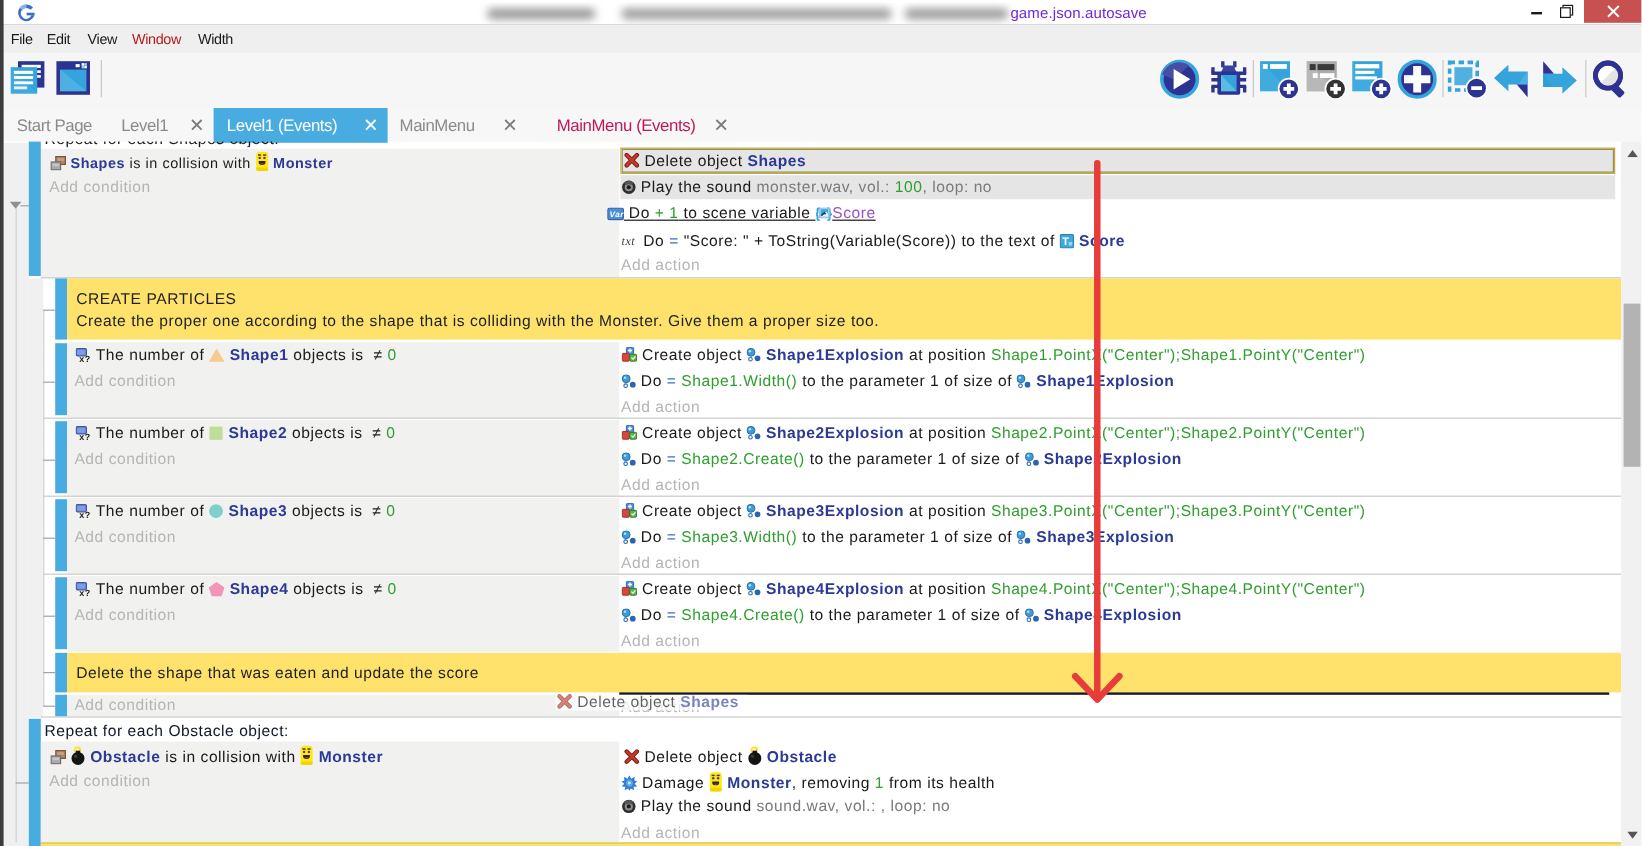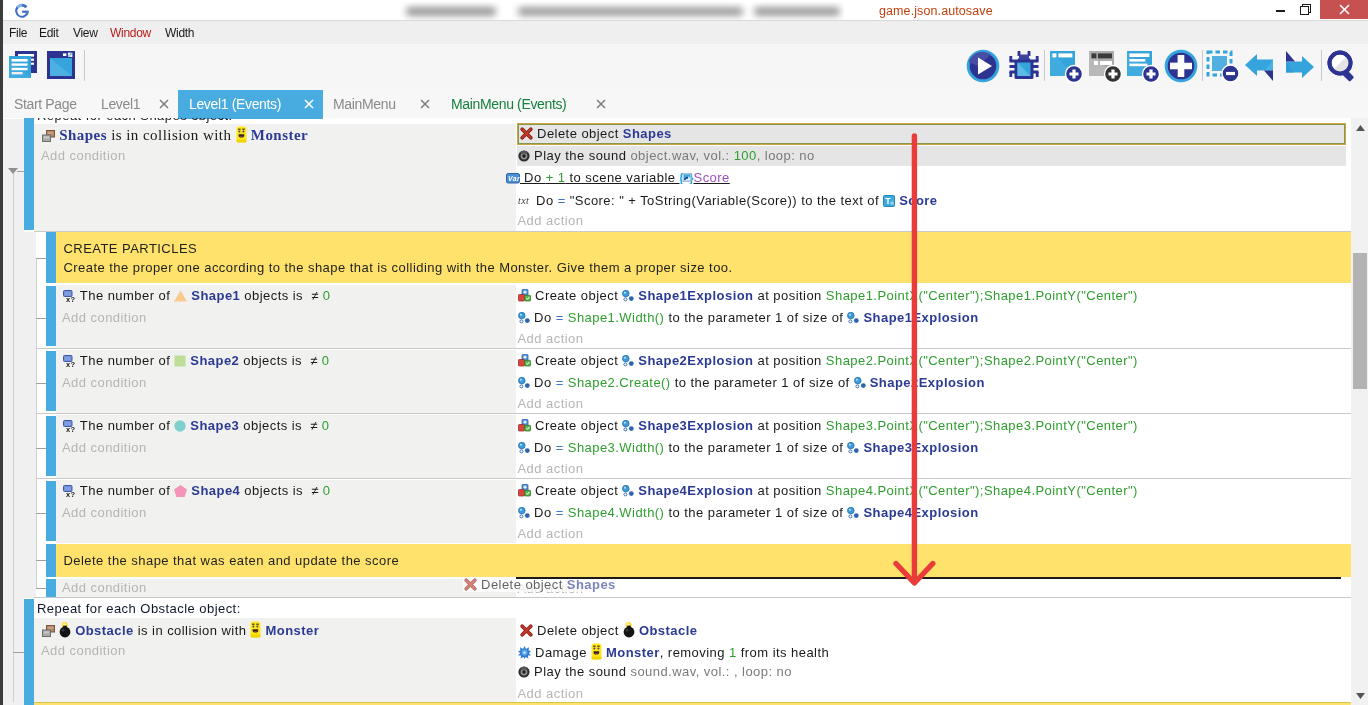--- a/index.html
+++ b/index.html
@@ -12,21 +12,21 @@
 .ic{display:inline-block;vertical-align:-2px;}
 svg{display:block;}
 </style></head>
 <body>
 <div class="a" style="left:0px;top:0px;width:1368px;height:21px;background:#fff;"></div>
 <div class="a" style="left:398px;top:2px;width:446px;height:18px;overflow:hidden;">
     <div style="position:absolute;left:8px;top:5px;width:90px;height:9px;background:#989898;border-radius:4px;filter:blur(3.5px);"></div>
     <div style="position:absolute;left:120px;top:5px;width:225px;height:9px;background:#9d9d9d;border-radius:4px;filter:blur(3.5px);"></div>
     <div style="position:absolute;left:356px;top:5px;width:86px;height:9px;background:#9b9b9b;border-radius:4px;filter:blur(3.5px);"></div>
   </div>
-<div class="t" style="left:842px;top:3px;font-size:12.5px;color:#c2410c;letter-spacing:0.1px;margin-left:37px;">game.json.autosave</div>
+<div class="t" style="left:842px;top:3px;font-size:12.5px;color:#6d28d9;letter-spacing:0.1px;">game.json.autosave</div>
 <div class="a" style="left:13px;top:3px;width:18px;height:17px;">
     <svg width="18" height="17" viewBox="0 0 18 17">
       <path d="M14.5 3.2 A7 7 0 1 0 15.8 9.8 L13.2 9.8 A4.6 4.6 0 1 1 12.4 5.2 Z" fill="#3b6fc4"></path>
       <path d="M9 0.8 A7.4 7.4 0 0 0 3.4 3.4 L5.3 5.2 A4.8 4.8 0 0 1 9 3.4 Z" fill="#85b7e8"></path>
       <rect x="9.2" y="7.6" width="6.6" height="2.2" fill="#3b6fc4"></rect>
     </svg>
   </div>
 <div class="a" style="left:1276px;top:10px;width:9px;height:2px;background:#1a1a1a;"></div>
 <div class="a" style="left:1302px;top:4px;width:7px;height:7px;border:1px solid #1a1a1a;"></div>
 <div class="a" style="left:1300px;top:6px;width:7px;height:7px;border:1px solid #1a1a1a;background:#fff;"></div>
@@ -190,38 +190,38 @@
   </div>
 <div class="t" style="left:333px;top:96px;font-size:14px;color:#8a8a8a;letter-spacing:-0.35px;">MainMenu</div>
 <div class="a" style="left:419px;top:98px;width:12px;height:12px;">
     <svg width="12" height="12">
       <g stroke="#7a7a7a" stroke-width="1.5">
         <path d="M2 2 L10 10"></path>
         <path d="M10 2 L2 10"></path>
       </g>
     </svg>
   </div>
-<div class="t" style="left:451px;top:96px;font-size:14px;color:#15803d;letter-spacing:-0.35px;">MainMenu (Events)</div>
+<div class="t" style="left:464px;top:96px;font-size:14px;color:#be185d;letter-spacing:-0.35px;">MainMenu (Events)</div>
 <div class="a" style="left:595px;top:98px;width:12px;height:12px;">
     <svg width="12" height="12">
       <g stroke="#7a7a7a" stroke-width="1.5">
         <path d="M2 2 L10 10"></path>
         <path d="M10 2 L2 10"></path>
       </g>
     </svg>
   </div>
 <div class="a" style="left:3px;top:118.9px;width:21px;height:586.1px;background:#f0f0f0;"></div>
 <div class="a" style="left:24px;top:231.5px;width:11.5px;height:366.5px;background:#f0f0f0;"></div>
 <div class="a" style="left:0px;top:118.2px;width:600px;height:5.3px;overflow:hidden;">
     <div class="t" style="left:37px;top:-10.5px;">Repeat for each Shapes object:</div>
   </div>
 <div class="a" style="left:33.5px;top:123.5px;width:482px;height:107.5px;background:#f1f1ef;"></div>
 <div class="a" style="left:24px;top:118.2px;width:9.5px;height:112.3px;background:#49ace0;"></div>
 <div class="a" style="left:33.5px;top:230.5px;width:1317.5px;height:1px;background:#c9c9c9;"></div>
-<div class="t" style="left:42px;top:126px;font-size:15px;color:#1a1a1a;font-family:Liberation Serif, serif;"><span class="ic" style="vertical-align:-2px"><svg width="13" height="12" viewBox="0 0 13 12">
+<div class="t" style="left:42px;top:126px;font-size:12px;color:#1a1a1a;"><span class="ic" style="vertical-align:-2px"><svg width="13" height="12" viewBox="0 0 13 12">
         <rect x="4.5" y="0.5" width="8" height="6.5" fill="#b5856a" stroke="#7d543c" stroke-width="1"></rect>
         <rect x="5.8" y="1.8" width="5.4" height="2.2" fill="#caa084"></rect>
         <rect x="0.5" y="5" width="8" height="6.5" fill="#a9a9a9" stroke="#6f6f6f" stroke-width="1"></rect>
         <rect x="1.8" y="6.3" width="5.4" height="2.2" fill="#c6c6c6"></rect>
       </svg></span> <span class="b">Shapes</span> is in collision with <span class="ic" style="vertical-align:-3px"><svg width="11" height="17" viewBox="0 0 11 17">
         <rect x="0.5" y="0.5" width="10" height="16" rx="3" fill="#ffe617"></rect>
         <rect x="0.5" y="13.5" width="10" height="3" rx="1.2" fill="#f2d500"></rect>
         <rect x="2" y="2.6" width="2.6" height="1.2" fill="#4a3a20"></rect>
         <rect x="6.2" y="2.6" width="2.6" height="1.2" fill="#4a3a20"></rect>
         <circle cx="3.4" cy="5.6" r="1" fill="#4a3a86"></circle>
@@ -240,21 +240,21 @@
         <g stroke="#c0392b" stroke-width="2.2" stroke-linecap="round">
           <path d="M2.3 2.3 L10.7 10.7"></path>
           <path d="M10.7 2.3 L2.3 10.7"></path>
         </g>
       </svg></span> Delete object <span class="b">Shapes</span></div>
 <div class="t" style="left:518px;top:148px;font-size:13px;color:#1a1a1a;"><span class="ic" style="vertical-align:-2px"><svg width="12" height="12" viewBox="0 0 12 12">
         <circle cx="6" cy="6" r="5.6" fill="#2e2e2e"></circle>
         <circle cx="6" cy="6" r="3.4" fill="#8f8f8f"></circle>
         <circle cx="6" cy="6" r="1.7" fill="#1c1c1c"></circle>
         <path d="M2 2.6 A5 5 0 0 1 9.8 2.4 L8 4.4 A2.6 2.6 0 0 0 4 4.6 Z" fill="#555"></path>
-      </svg></span> Play the sound <span class="gy">object.wav, vol.: </span><span class="g">100</span><span class="gy">, loop: no</span></div>
+      </svg></span> Play the sound <span class="gy">monster.wav, vol.: </span><span class="g">100</span><span class="gy">, loop: no</span></div>
 <div class="t" style="left:506px;top:170px;font-size:13px;color:#1a1a1a;text-decoration:underline;"><span class="ic" style="vertical-align:-2px"><svg width="14" height="11" viewBox="0 0 14 11">
         <rect x="0.5" y="0.5" width="13" height="9.5" rx="1.6" fill="#4d8fd6" stroke="#2f66ad" stroke-width="1"></rect>
         <text x="2" y="7.8" font-size="6.8" font-style="italic" font-weight="bold" fill="#fff" font-family="Liberation Sans">Var</text>
       </svg></span> Do <span class="g">+ 1</span> to scene variable <span class="ic" style="vertical-align:-2px"><svg width="14" height="13" viewBox="0 0 14 13">
         <text x="-1" y="10.5" font-size="12" font-weight="bold" fill="#2da3dc" font-family="Liberation Sans">{</text>
         <text x="9" y="10.5" font-size="12" font-weight="bold" fill="#2da3dc" font-family="Liberation Sans">}</text>
         <rect x="3" y="2.5" width="8" height="8" fill="#cfe4f2" stroke="#9db7c8" stroke-width="0.8"></rect>
         <rect x="3.8" y="3.3" width="6.4" height="6.4" fill="#39a9de"></rect>
         <path d="M4 9 L8.5 5.5 L10 7 L10 9.6 L4 9.6 Z" fill="#e8f4fb"></path>
         <path d="M4.4 8.6 L7 6.4 L8 7.4" stroke="#123a8c" stroke-width="1.4" fill="none"></path>
@@ -396,21 +396,21 @@
         <circle cx="3.8" cy="3.6" r="3.3" fill="#3d9bdc" stroke="#2470a8" stroke-width="0.8"></circle>
         <circle cx="2.9" cy="2.7" r="1" fill="#bfe2f5"></circle>
         <circle cx="9.3" cy="8.6" r="2.4" fill="#2b64b0"></circle>
         <circle cx="3.4" cy="9.4" r="1.5" fill="none" stroke="#2b64b0" stroke-width="0.9"></circle>
       </svg></span> <span class="b">Shape4Explosion</span> at position <span class="g">Shape4.PointX("Center");Shape4.PointY("Center")</span></div>
 <div class="t" style="left:518px;top:505px;font-size:13px;color:#1a1a1a;"><span class="ic" style="vertical-align:-2px"><svg width="12" height="12" viewBox="0 0 12 12">
         <circle cx="3.8" cy="3.6" r="3.3" fill="#3d9bdc" stroke="#2470a8" stroke-width="0.8"></circle>
         <circle cx="2.9" cy="2.7" r="1" fill="#bfe2f5"></circle>
         <circle cx="9.3" cy="8.6" r="2.4" fill="#2b64b0"></circle>
         <circle cx="3.4" cy="9.4" r="1.5" fill="none" stroke="#2b64b0" stroke-width="0.9"></circle>
-      </svg></span> Do <span style="color:#3f74c9">=</span> <span class="g">Shape4.Width()</span> to the parameter 1 of size of <span class="ic" style="vertical-align:-2px"><svg width="12" height="12" viewBox="0 0 12 12">
+      </svg></span> Do <span style="color:#3f74c9">=</span> <span class="g">Shape4.Create()</span> to the parameter 1 of size of <span class="ic" style="vertical-align:-2px"><svg width="12" height="12" viewBox="0 0 12 12">
         <circle cx="3.8" cy="3.6" r="3.3" fill="#3d9bdc" stroke="#2470a8" stroke-width="0.8"></circle>
         <circle cx="2.9" cy="2.7" r="1" fill="#bfe2f5"></circle>
         <circle cx="9.3" cy="8.6" r="2.4" fill="#2b64b0"></circle>
         <circle cx="3.4" cy="9.4" r="1.5" fill="none" stroke="#2b64b0" stroke-width="0.9"></circle>
       </svg></span> <span class="b">Shape4Explosion</span></div>
 <div class="t" style="left:517.5px;top:526px;font-size:13px;color:#b5b5b5;">Add action</div>
 <div class="a" style="left:46px;top:543.5px;width:10px;height:33px;background:#49ace0;"></div>
 <div class="a" style="left:56px;top:543.5px;width:1295px;height:33px;background:#fee26c;"></div>
 <div class="t" style="left:63.5px;top:552.5px;font-size:13px;color:#1f1f1f;">Delete the shape that was eaten and update the score</div>
 <div class="a" style="left:516px;top:576.5px;width:825px;height:2px;background:#1a1a1a;"></div>

